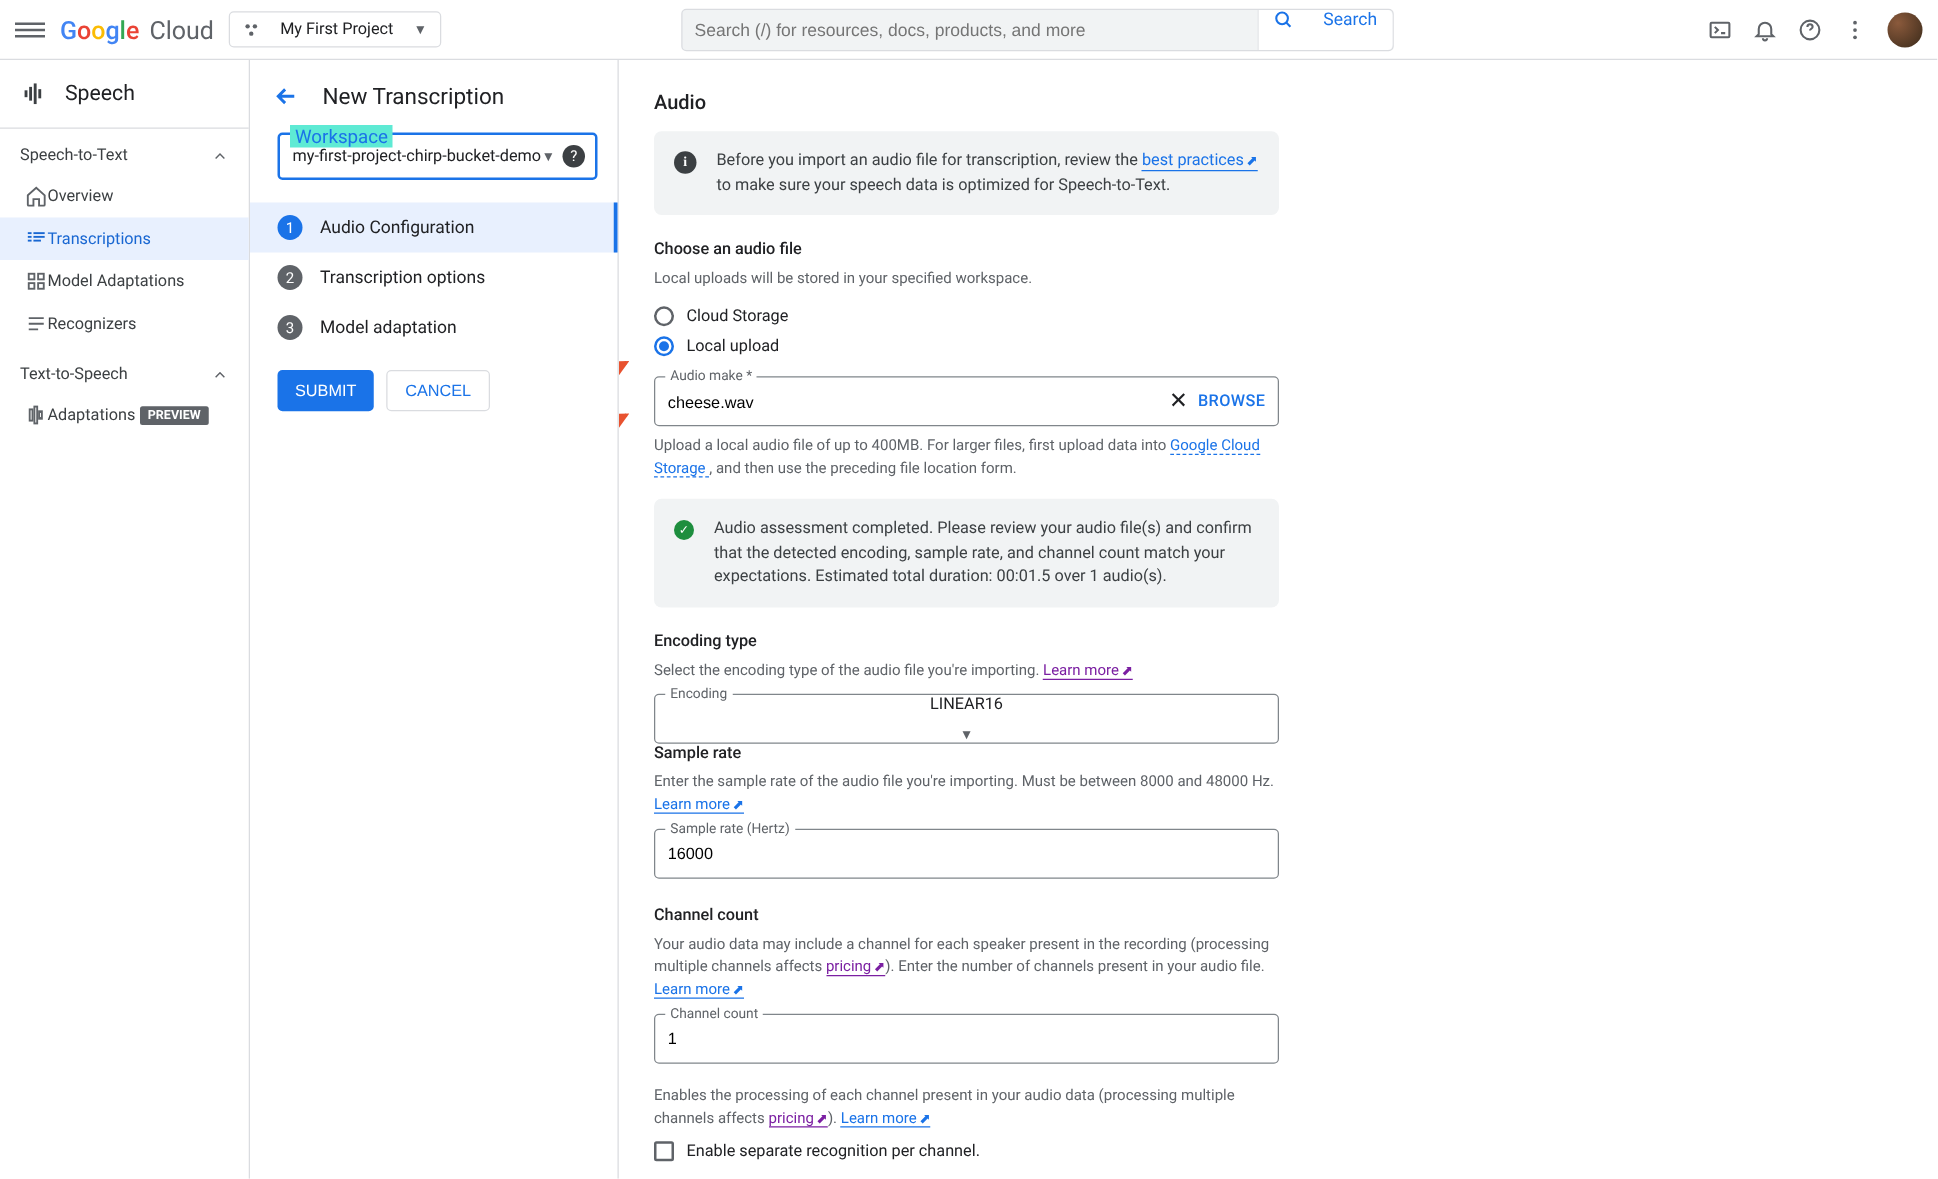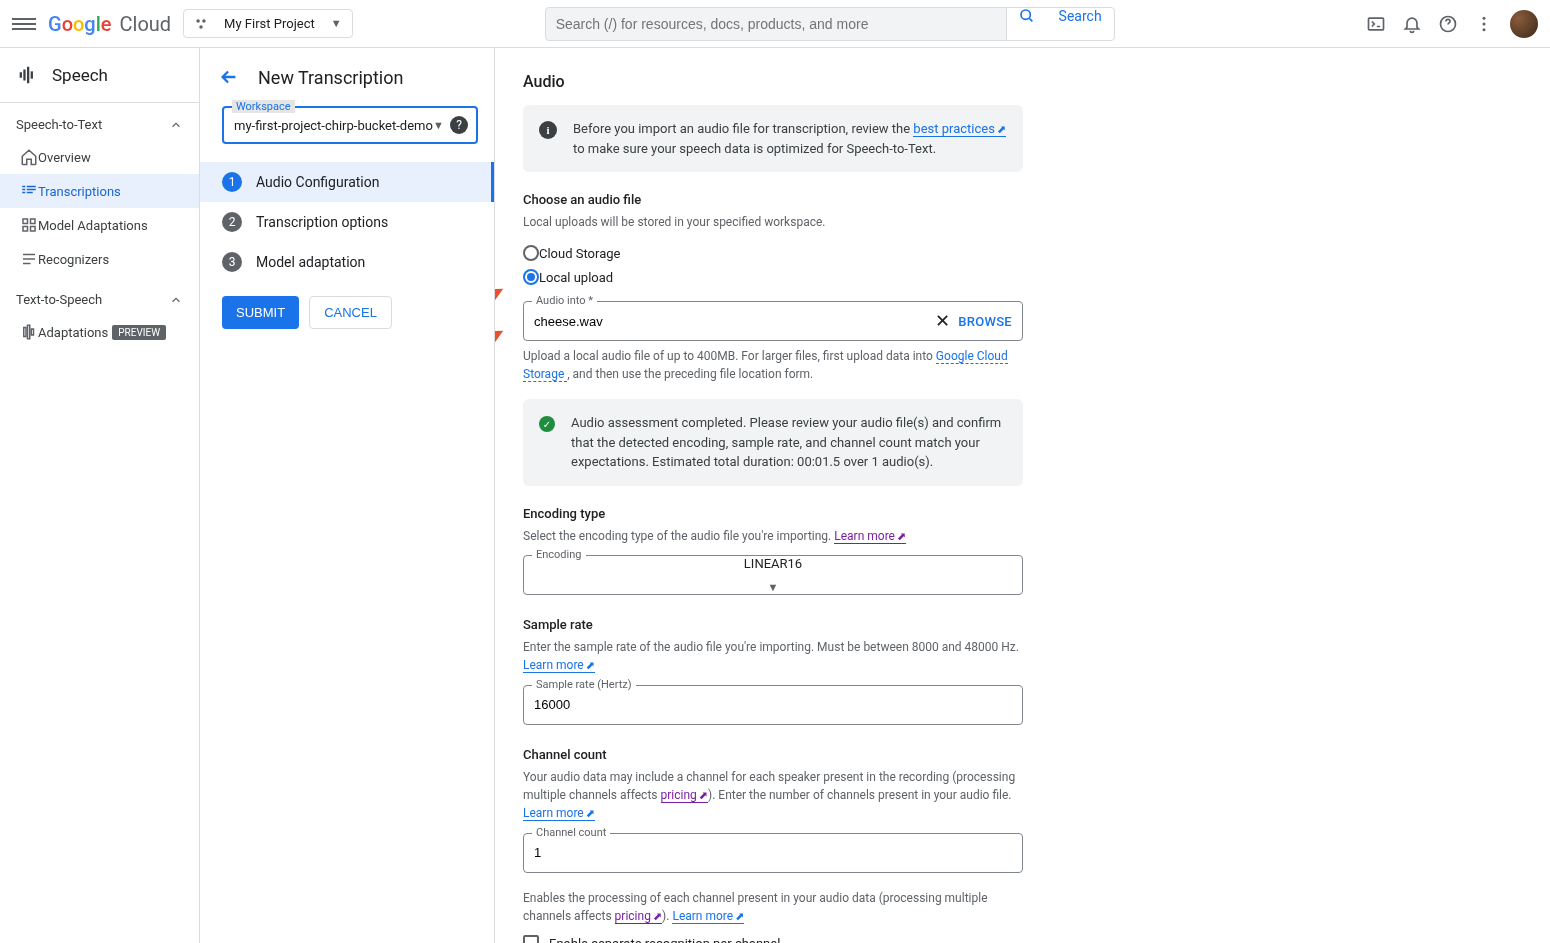--- a/index.html
+++ b/index.html
@@ -19,44 +19,44 @@
 .top-right svg, .top-right .icn { width: 20px; height: 20px; }
 .avatar { width: 28px; height: 28px; border-radius: 50%; background: radial-gradient(circle at 30% 30%, #8b5a3c, #3a2a1a); }
 .layout { display: flex; height: calc(100vh - 48px); }
 .sidebar-left { width: 200px; border-right: 1px solid #dadce0; }
 .service-title { display: flex; align-items: center; gap: 14px; padding: 16px; font-size: 17px; font-weight: 400; border-bottom: 1px solid #dadce0; }
 .nav-section { padding: 6px 0; }
 .nav-head { display: flex; justify-content: space-between; align-items: center; padding: 8px 16px; font-size: 13px; color: #3c4043; cursor: pointer; }
 .nav-item { display: flex; align-items: center; padding: 8px 16px 8px 20px; font-size: 13px; color: #3c4043; cursor: pointer; }
 .nav-item.active { background: #e8f0fe; color: #1967d2; }
 .nav-item .icn { width: 18px; height: 18px; }
-.preview-badge { background: #5f6368; color: #fff; font-size: 10px; padding: 2px 6px; border-radius: 2px; margin-left: 4px; }
+.preview-badge { background: #5f6368; color: #fff; font-size: 10px; padding: 2px 6px; border-radius: 2px; margin-left: 4px; font-weight: bold; }
 .mid-panel { width: 295px; border-right: 1px solid #dadce0; padding: 12px 0; position: relative; }
 .mid-header { display: flex; align-items: center; gap: 18px; padding: 6px 16px 14px 18px; font-size: 18px; font-weight: 400; }
 .back-arrow { color: #1a73e8; cursor: pointer; }
 .workspace-field { margin: 4px 16px 18px 22px; position: relative; border: 2px solid #1a73e8; border-radius: 4px; height: 38px; display: flex; align-items: center; padding: 0 8px 0 10px; }
-.workspace-field .float-label { position: absolute; top: -8px; left: 8px; background: #e5e5e5; padding: 0 4px; font-size: 11px; color: #1a73e8; }
+.workspace-field .float-label { position: absolute; top: -8px; left: 8px; background: #5eead4; padding: 0 4px; font-size: 15px; color: #1a73e8; }
 .workspace-field .val { font-size: 13px; flex: 1; }
 .workspace-field .dd { color: #5f6368; margin-right: 6px; }
 .workspace-field .help { width: 18px; height: 18px; border-radius: 50%; background: #3c4043; color: #fff; display: flex; align-items: center; justify-content: center; font-size: 12px; }
 .step { display: flex; align-items: center; gap: 14px; padding: 10px 16px 10px 22px; font-size: 14px; cursor: pointer; }
 .step.active { background: #e8f0fe; border-right: 3px solid #1a73e8; }
 .step-num { width: 20px; height: 20px; border-radius: 50%; background: #5f6368; color: #fff; display: flex; align-items: center; justify-content: center; font-size: 12px; }
 .step.active .step-num { background: #1a73e8; }
 .mid-actions { display: flex; gap: 10px; padding: 14px 16px 0 22px; }
 .btn-primary { background: #1a73e8; color: #fff; border: none; border-radius: 4px; padding: 8px 14px; font-size: 13px; font-weight: 500; cursor: pointer; }
 .btn-link { background: #fff; border: 1px solid #dadce0; color: #1a73e8; border-radius: 4px; padding: 8px 14px; font-size: 13px; font-weight: 500; cursor: pointer; }
 .main { flex: 1; padding: 24px 28px; overflow-y: auto; position: relative; }
 .section-title { font-size: 16px; font-weight: 500; margin-bottom: 14px; margin-top: 12px; }
 .section-title.first { margin-top: 0; }
 .infobox { background: #f1f3f4; border-radius: 6px; padding: 14px 16px; display: flex; gap: 16px; font-size: 13px; line-height: 1.5; color: #3c4043; max-width: 500px; margin-bottom: 20px; }
 .info-icon { width: 18px; height: 18px; border-radius: 50%; background: #3c4043; color: #fff; display: flex; align-items: center; justify-content: center; font-size: 11px; font-weight: bold; flex-shrink: 0; margin-top: 2px; font-family: Georgia, serif;}
 .subhead { font-size: 13px; font-weight: 500; margin-bottom: 6px; }
 .help-text { font-size: 12px; color: #5f6368; margin-bottom: 10px; max-width: 500px; line-height: 1.5; }
-.radio-row { display: flex; align-items: center; padding: 4px 0; font-size: 13px; cursor: pointer; }
+.radio-row { display: flex; align-items: center; gap: 10px; padding: 4px 0; font-size: 13px; cursor: pointer; }
 .radio { width: 16px; height: 16px; border-radius: 50%; border: 2px solid #5f6368; display: flex; align-items: center; justify-content: center; }
 .radio.checked { border-color: #1a73e8; }
 .radio.checked::after { content: ""; width: 8px; height: 8px; border-radius: 50%; background: #1a73e8; }
 .outlined-field { position: relative; border: 1px solid #80868b; border-radius: 4px; height: 40px; display: flex; align-items: center; padding: 0 10px; max-width: 500px; margin-top: 12px; }
 .outlined-field .float-label { position: absolute; top: -8px; left: 8px; background: #fff; padding: 0 4px; font-size: 11px; color: #5f6368; }
 .outlined-field input { border: none; outline: none; font-size: 13px; flex: 1; }
 .outlined-field .plain { font-size: 13px; flex: 1; }
 .outlined-field .clear-x { color: #202124; cursor: pointer; margin-right: 8px; font-size: 18px; line-height:1;}
 .outlined-field .browse { color: #1a73e8; font-weight: 500; font-size: 13px; cursor: pointer; letter-spacing: 0.3px; }
 .successbox { background: #f1f3f4; border-radius: 6px; padding: 14px 16px; display: flex; gap: 16px; font-size: 13px; line-height: 1.5; color: #3c4043; max-width: 500px; margin: 16px 0 20px 0; }
@@ -269,21 +269,21 @@
     <div class="radio-row">
       <span class="radio"></span>
       <span>Cloud Storage</span>
     </div>
     <div class="radio-row">
       <span class="radio checked"></span>
       <span>Local upload</span>
     </div>
 
     <div class="outlined-field">
-      <span class="float-label">Audio into *</span>
+      <span class="float-label">Audio make *</span>
       <input type="text" value="cheese.wav" style="">
       <span class="clear-x">✕</span>
       <span class="browse">BROWSE</span>
     </div>
     <div class="help-text" style="margin-top:6px;">
       <span>Upload a local audio file of up to 400MB. For larger files, first upload data into </span><a class="link dotted">Google Cloud Storage </a><span>, and then use the preceding file location form.</span>
     </div>
 
     <div class="successbox">
       <span class="check-icon">✓</span>
@@ -293,21 +293,21 @@
     <div class="subhead">Encoding type</div>
     <div class="help-text">
       <span>Select the encoding type of the audio file you're importing. </span><a class="link visited"><span>Learn more</span><span class="ext-icon">⬈</span></a>
     </div>
     <div class="outlined-field" style="margin-top:4px;flex-direction:column;">
       <span class="float-label">Encoding</span>
       <span class="plain">LINEAR16</span>
       <span class="dd-arrow">▼</span>
     </div>
 
-    <div class="subhead" style="margin-top:22px;">Sample rate</div>
+    <div class="subhead" style="">Sample rate</div>
     <div class="help-text">
       <span>Enter the sample rate of the audio file you're importing. Must be between 8000 and 48000 Hz. </span><a class="link"><span>Learn more</span><span class="ext-icon">⬈</span></a>
     </div>
     <div class="outlined-field" style="margin-top:4px;">
       <span class="float-label">Sample rate (Hertz)</span>
       <input type="text" value="16000" style="">
     </div>
 
     <div class="subhead" style="margin-top:22px;">Channel count</div>
     <div class="help-text">

